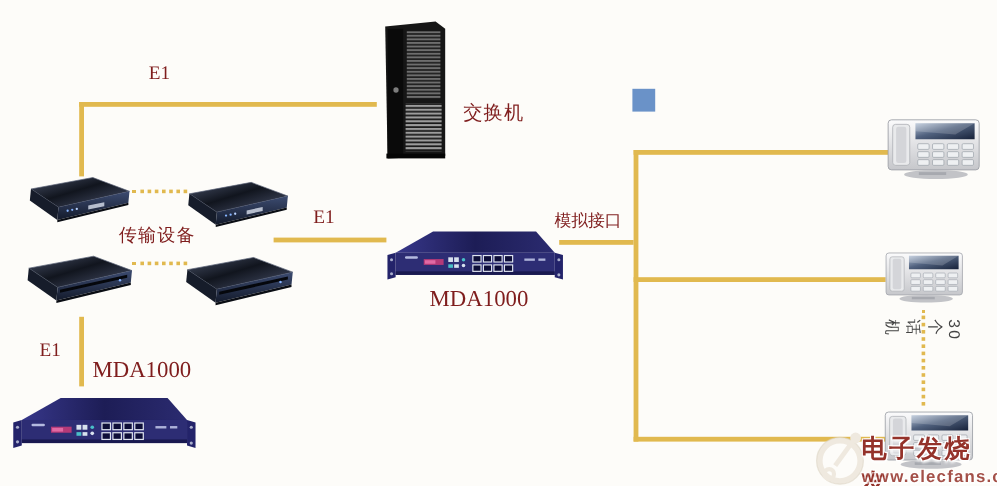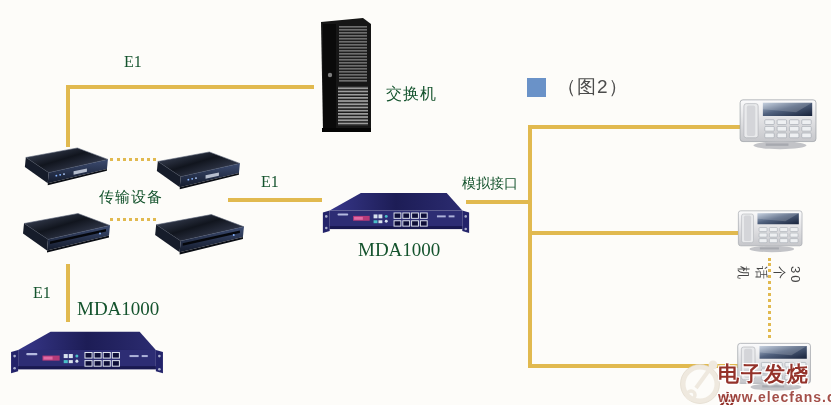--- a/index.html
+++ b/index.html
@@ -3,21 +3,21 @@
 <meta charset="utf-8">
 <style>
   html,body{margin:0;padding:0;background:#fff;}
   body{font-family:"Liberation Sans",sans-serif;}
   #stage{position:relative;width:831px;height:405px;background:#fdfcf9;overflow:hidden;}
 
   .line{position:absolute;background:var(--cable);}
   .dotline-h{position:absolute;height:0;border-top:3px dotted var(--cable);}
   .dotline-v{position:absolute;width:0;border-left:3px dotted var(--cable);}
 
-  .lbl{position:absolute;color:#14532d;white-space:nowrap;line-height:1;}
+  .lbl{position:absolute;color:#7f1d1d;white-space:nowrap;line-height:1;}
   .serif{font-family:"Liberation Serif",serif;}
   .dev{position:absolute;}
   .dev svg{display:block;width:100%;height:100%;}
 
   .legend{position:absolute;display:flex;align-items:center;gap:11px;}
   .legend-sq{width:19px;height:19px;background:var(--legend-square);}
   .legend-txt{font-size:19px;color:#4c4c4c;letter-spacing:1px;}
 
   .rot-label{position:absolute;transform:rotate(90deg);transform-origin:top left;
              font-size:13px;color:#444;letter-spacing:2px;}
@@ -285,21 +285,20 @@
   <div class="lbl serif" style="left:33px;top:285px;font-size:16px;">E1</div>
   <div class="lbl" style="left:99px;top:189px;font-size:15px;letter-spacing:1px;">传输设备</div>
   <div class="lbl" style="left:386px;top:87px;font-size:16px;letter-spacing:1px;font-family:Liberation Mono, monospace;">交换机</div>
   <div class="lbl" style="left:462px;top:176px;font-size:14px;">模拟接口</div>
   <div class="lbl serif" style="left:358px;top:240px;font-size:19px;">MDA1000</div>
   <div class="lbl serif" style="left:77px;top:299px;font-size:19px;">MDA1000</div>
   <div class="rot-label" style="left:803px;top:266px;">30个话机</div>
 
   <div class="legend" style="left:527px;top:74px;">
     <div class="legend-sq"></div>
-    <div class="legend-txt">（图2）</div>
   </div>
 
   <div class="wm" style="left:676px;top:348px;width:150px;height:62px;">
     <svg style="position:absolute;left:0;top:4px;" width="50" height="58" viewBox="0 0 50 58">
       <circle cx="24" cy="32" r="17" fill="none" stroke="#efe9df" stroke-width="5"></circle>
       <circle cx="24" cy="32" r="19.5" fill="none" stroke="#ddd5c6" stroke-width="1" opacity="0.6"></circle>
       <line x1="36" y1="14" x2="20" y2="36" stroke="#efe9df" stroke-width="4"></line>
       <circle cx="37" cy="13" r="4.5" fill="#efe9df"></circle>
       <circle cx="15" cy="43" r="4" fill="none" stroke="#efe9df" stroke-width="3.5"></circle>
     </svg>

